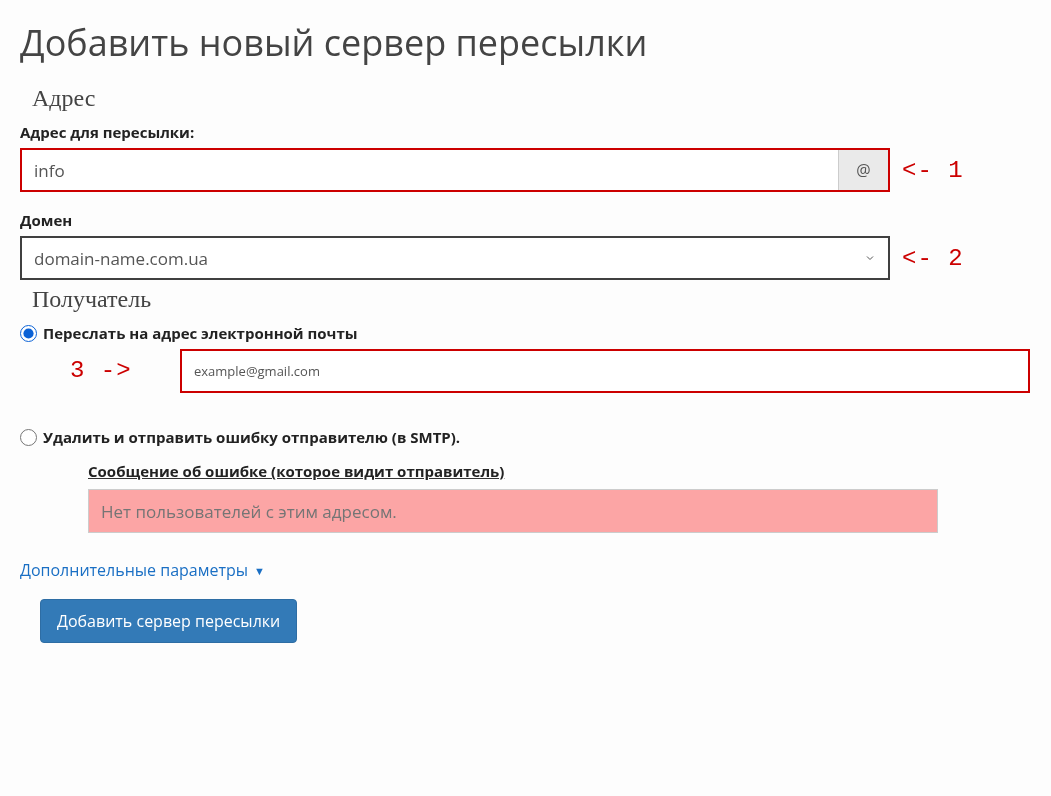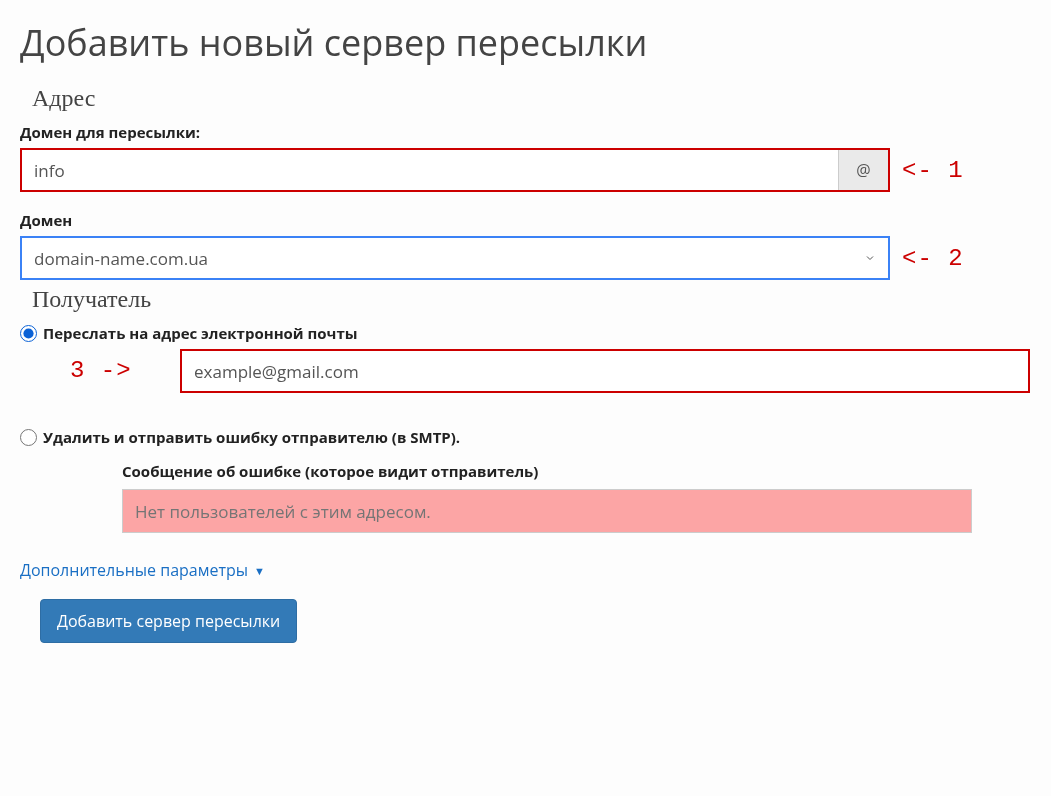--- a/index.html
+++ b/index.html
@@ -63,21 +63,21 @@
       border-left: 1px solid #ccc;
       display: flex;
       align-items: center;
       justify-content: center;
       color: #555;
       font-size: 16px;
     }
     .select-box {
       width: 100%;
       height: 44px;
-      border: 2px solid #3b82f6;
+      border: 2px solid #404040;
       background: #fff;
       padding: 8px 34px 8px 12px;
       font-size: 17px;
       color: #555;
       appearance: none;
       -webkit-appearance: none;
       outline: none;
       font-family: inherit;
     }
     .select-wrap {
@@ -133,21 +133,21 @@
     }
     .email-wrap {
       position: relative;
       width: 100%;
     }
     .email-input {
       width: 100%;
       height: 44px;
       border: 2px solid #cc0000;
       padding: 8px 12px;
-      font-size: 17px;
+      font-size: 13px;
       color: #555;
       outline: none;
       font-family: inherit;
     }
     .err-label {
       font-weight: 700;
       font-size: 15px;
       color: #222;
       margin: 14px 0 8px 0;
     }
@@ -185,32 +185,32 @@
       padding: 10px 16px;
       font-size: 16px;
       border-radius: 4px;
       cursor: pointer;
       font-family: inherit;
       margin-left: 20px;
     }
     .spacer { height: 14px; }
     .recipient-section { margin-top: 6px; }
     .domain-section { margin-top: 18px; }
-    .delete-block { margin-left: 102px; width: 850px; }
+    .delete-block { margin-left: 68px; width: 850px; text-decoration: underline; }
   </style>
 </head>
 <body>
 
 
 
 <h1>Добавить новый сервер пересылки</h1>
 
 <h2>Адрес</h2>
 
-<span class="label-strong">Домен для пересылки:</span>
+<span class="label-strong">Адрес для пересылки:</span>
 <div class="row">
   <div class="field-wrap">
     <div class="input-group">
       <input type="text" class="input-text" value="info" style="">
       <span class="input-addon">@</span>
     </div>
   </div>
   <span class="annotation">&lt;- 1</span>
 </div>
 

